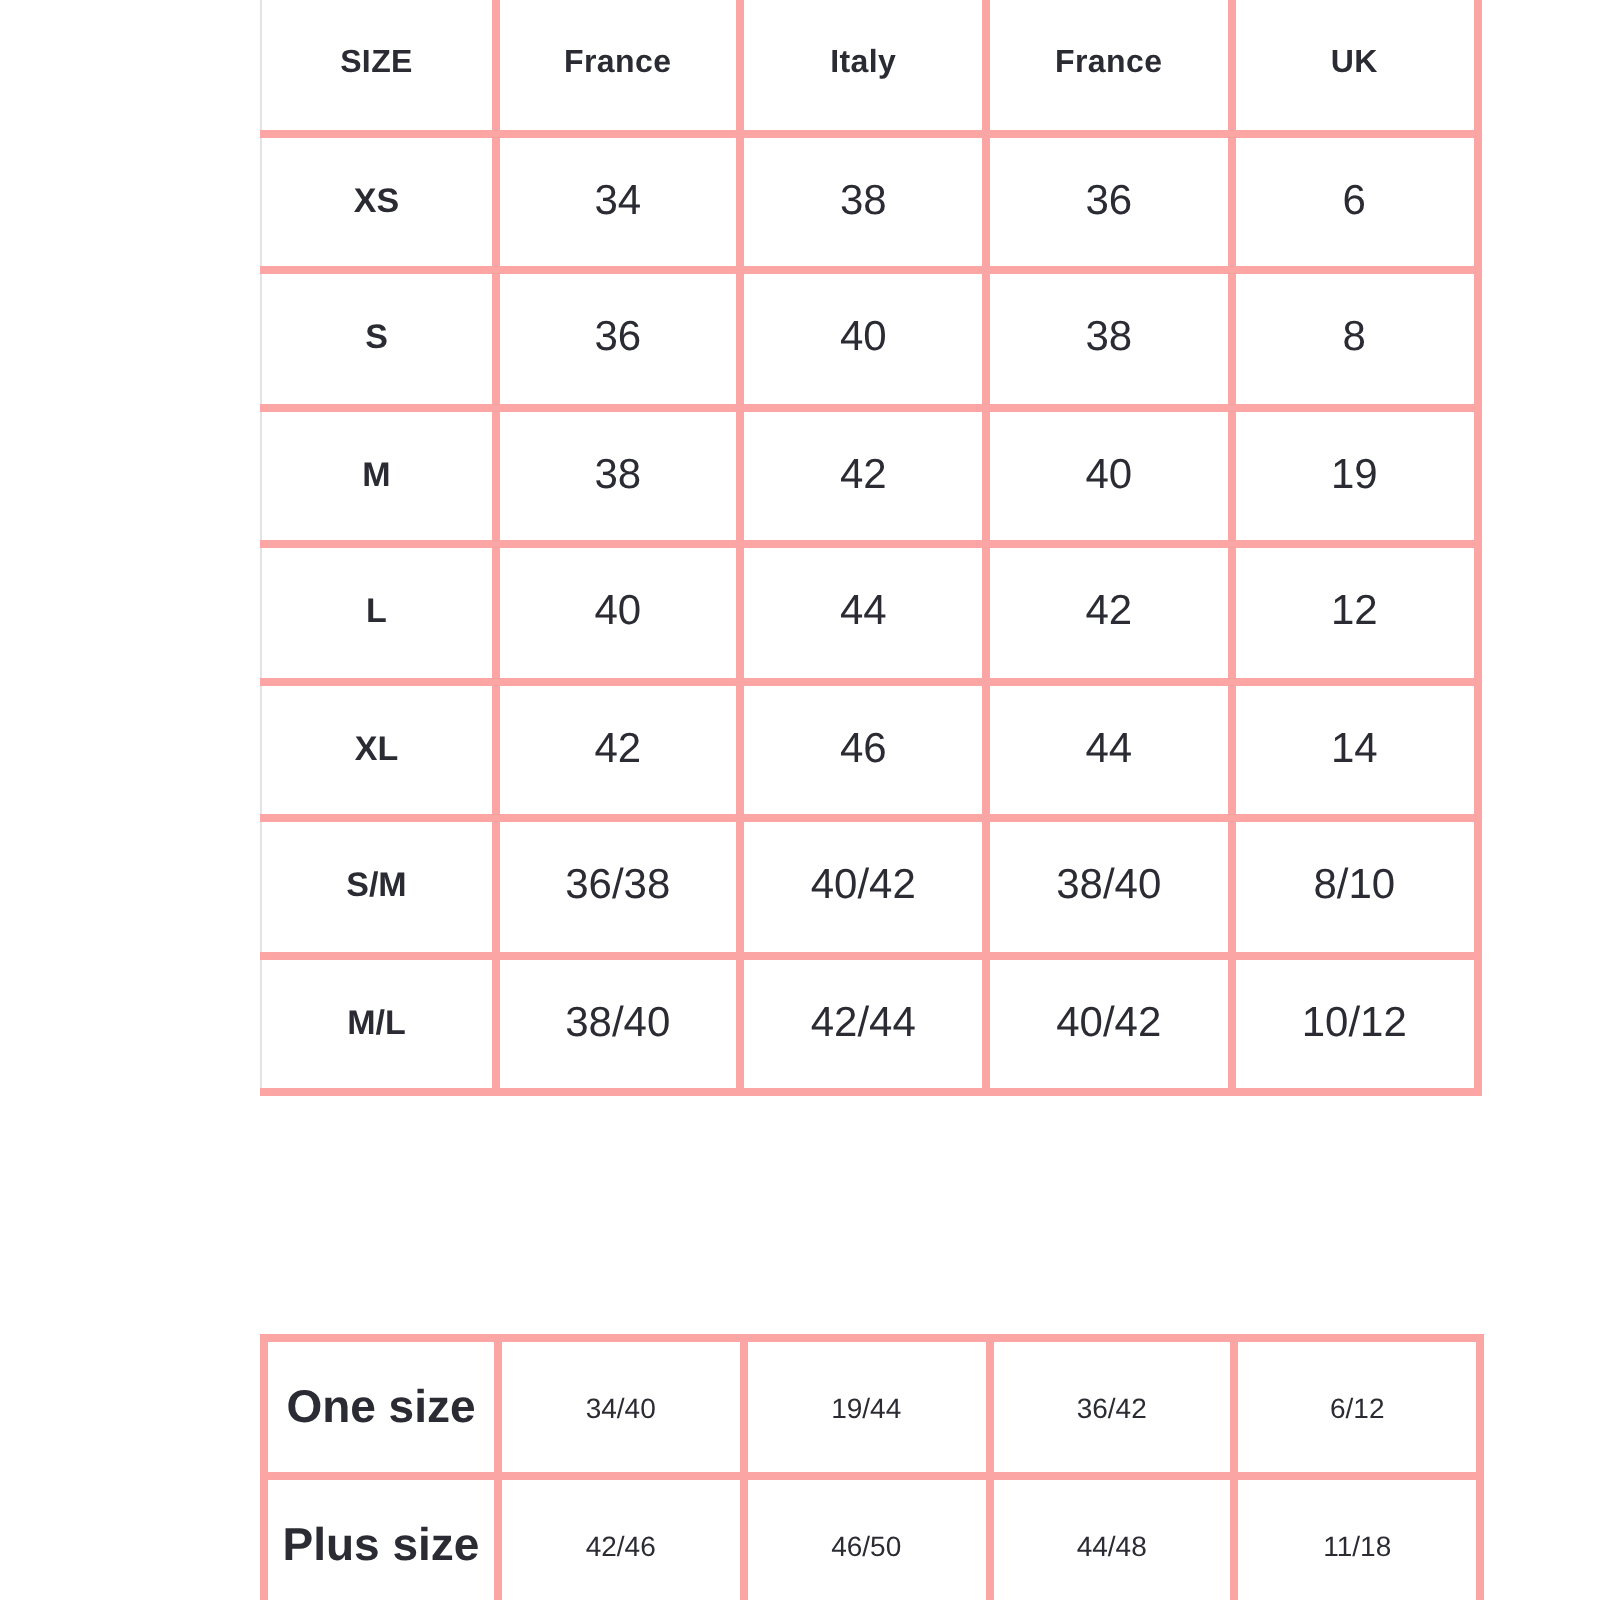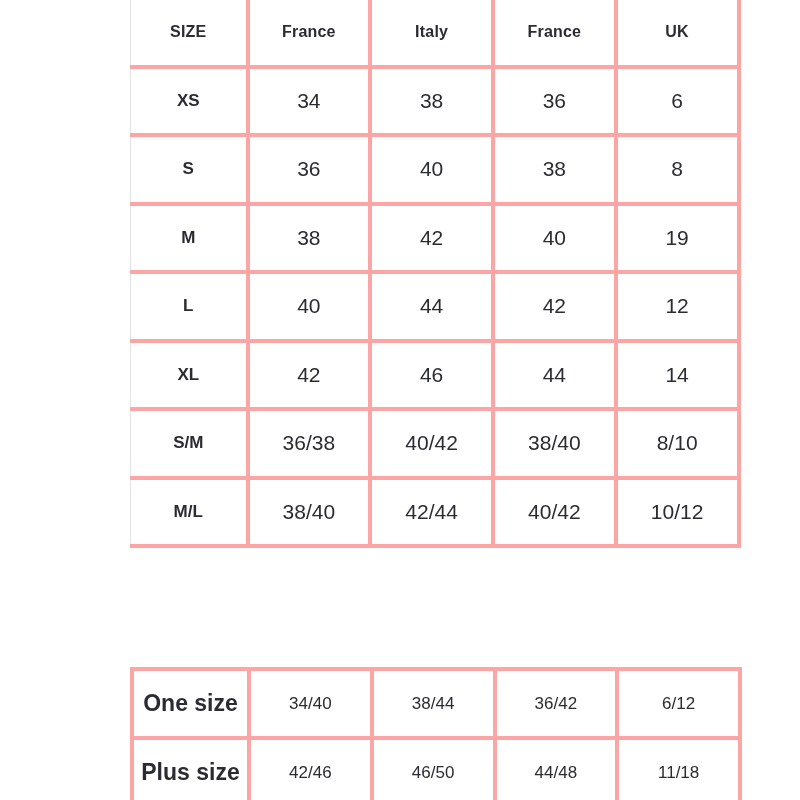--- a/index.html
+++ b/index.html
@@ -45,21 +45,21 @@
     font-size: 16px;
     letter-spacing: 0.2px;
   }
   #main-table .rowlabel {
     font-weight: bold;
     font-size: 17px;
   }
   #main-table tr:first-child th { border-top: none; }
   #main-table tr:first-child th:first-child,
   #main-table tr td:first-child { border-left: 1px solid #e2e3e6; }
-  #extra-table td { height: 63px; font-size: 17px; }
+  #extra-table td { height: 63px; font-size: 14px; }
   #extra-table .rowlabel {
     font-weight: bold;
     font-size: 23px;
   }
   #extra-table tr:last-child td { border-bottom: none; }
 
   .table-wrap { position: absolute; left: 84px; padding-left: 46px; }
   #wrap-main { top: 0; }
   #wrap-extra { top: 667px; }
 </style>
@@ -146,21 +146,21 @@
         <col class="c-size">
         <col class="c-rest">
         <col class="c-rest">
         <col class="c-rest">
         <col class="c-rest">
       </colgroup>
       <tbody>
         <tr>
           <td class="rowlabel">One size</td>
           <td>34/40</td>
-          <td>38/44</td>
+          <td>19/44</td>
           <td>36/42</td>
           <td>6/12</td>
         </tr>
         <tr>
           <td class="rowlabel">Plus size</td>
           <td>42/46</td>
           <td>46/50</td>
           <td>44/48</td>
           <td>11/18</td>
         </tr>

